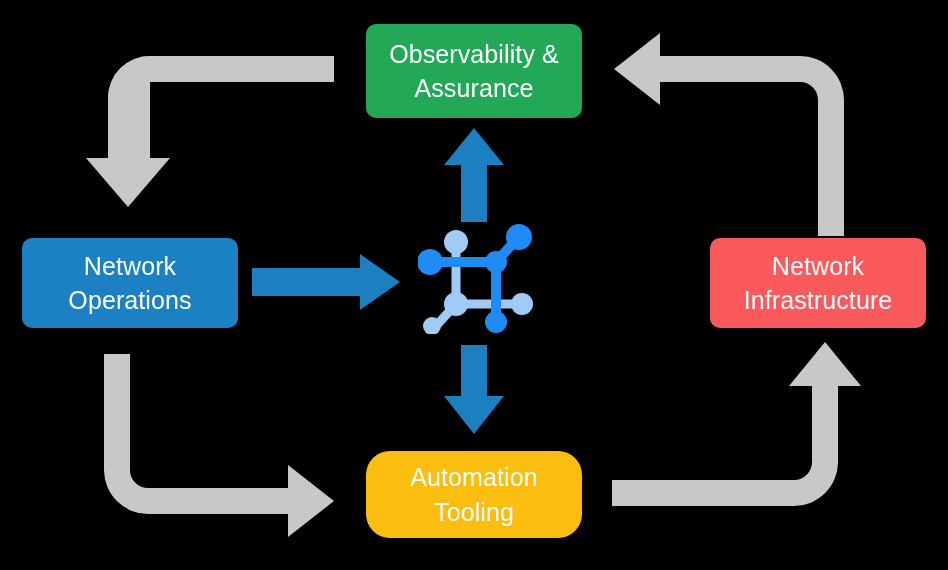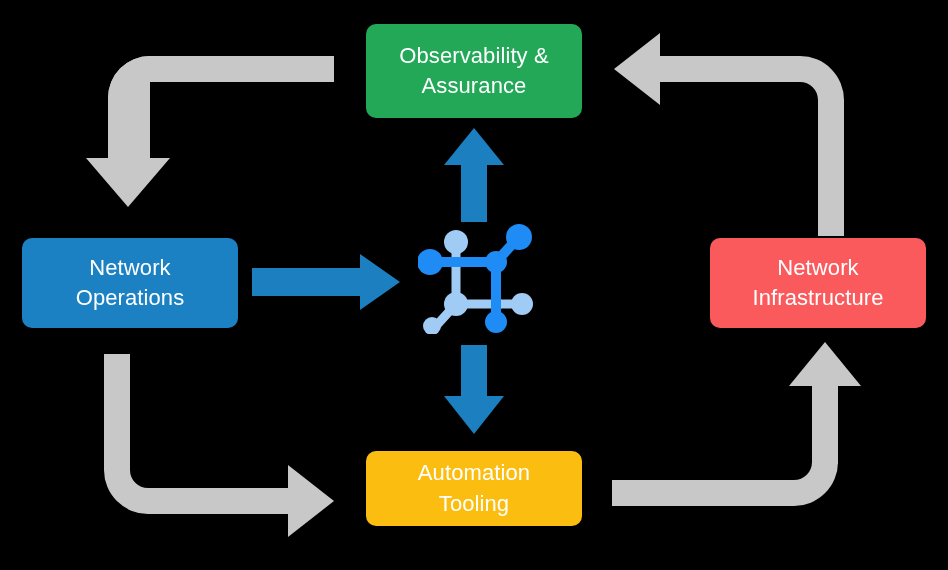--- a/index.html
+++ b/index.html
@@ -20,21 +20,21 @@
     background: #000000;
   }
   .node-box {
     position: absolute;
     display: flex;
     align-items: center;
     justify-content: center;
     text-align: center;
     border-radius: 10px;
     color: #ffffff;
-    font-size: 22px;
+    font-size: 25px;
     line-height: 1.38;
     font-weight: 400;
     letter-spacing: 0.1px;
     box-sizing: border-box;
     padding: 4px 16px;
     white-space: pre-line;
   }
   #box-observability {
     left: 366px;
     top: 24px;
@@ -50,21 +50,22 @@
   #box-network-infrastructure {
     left: 710px;
     top: 238px;
     width: 216px;
     height: 90px;
   }
   #box-automation-tooling {
     left: 366px;
     top: 451px;
     width: 216px;
-    height: 75px;
+    height: 87px;
+    border-radius: 24px;
   }
   .svg-layer {
     position: absolute;
     left: 0;
     top: 0;
     width: 948px;
     height: 570px;
   }
   .hub-icon {
     position: absolute;

